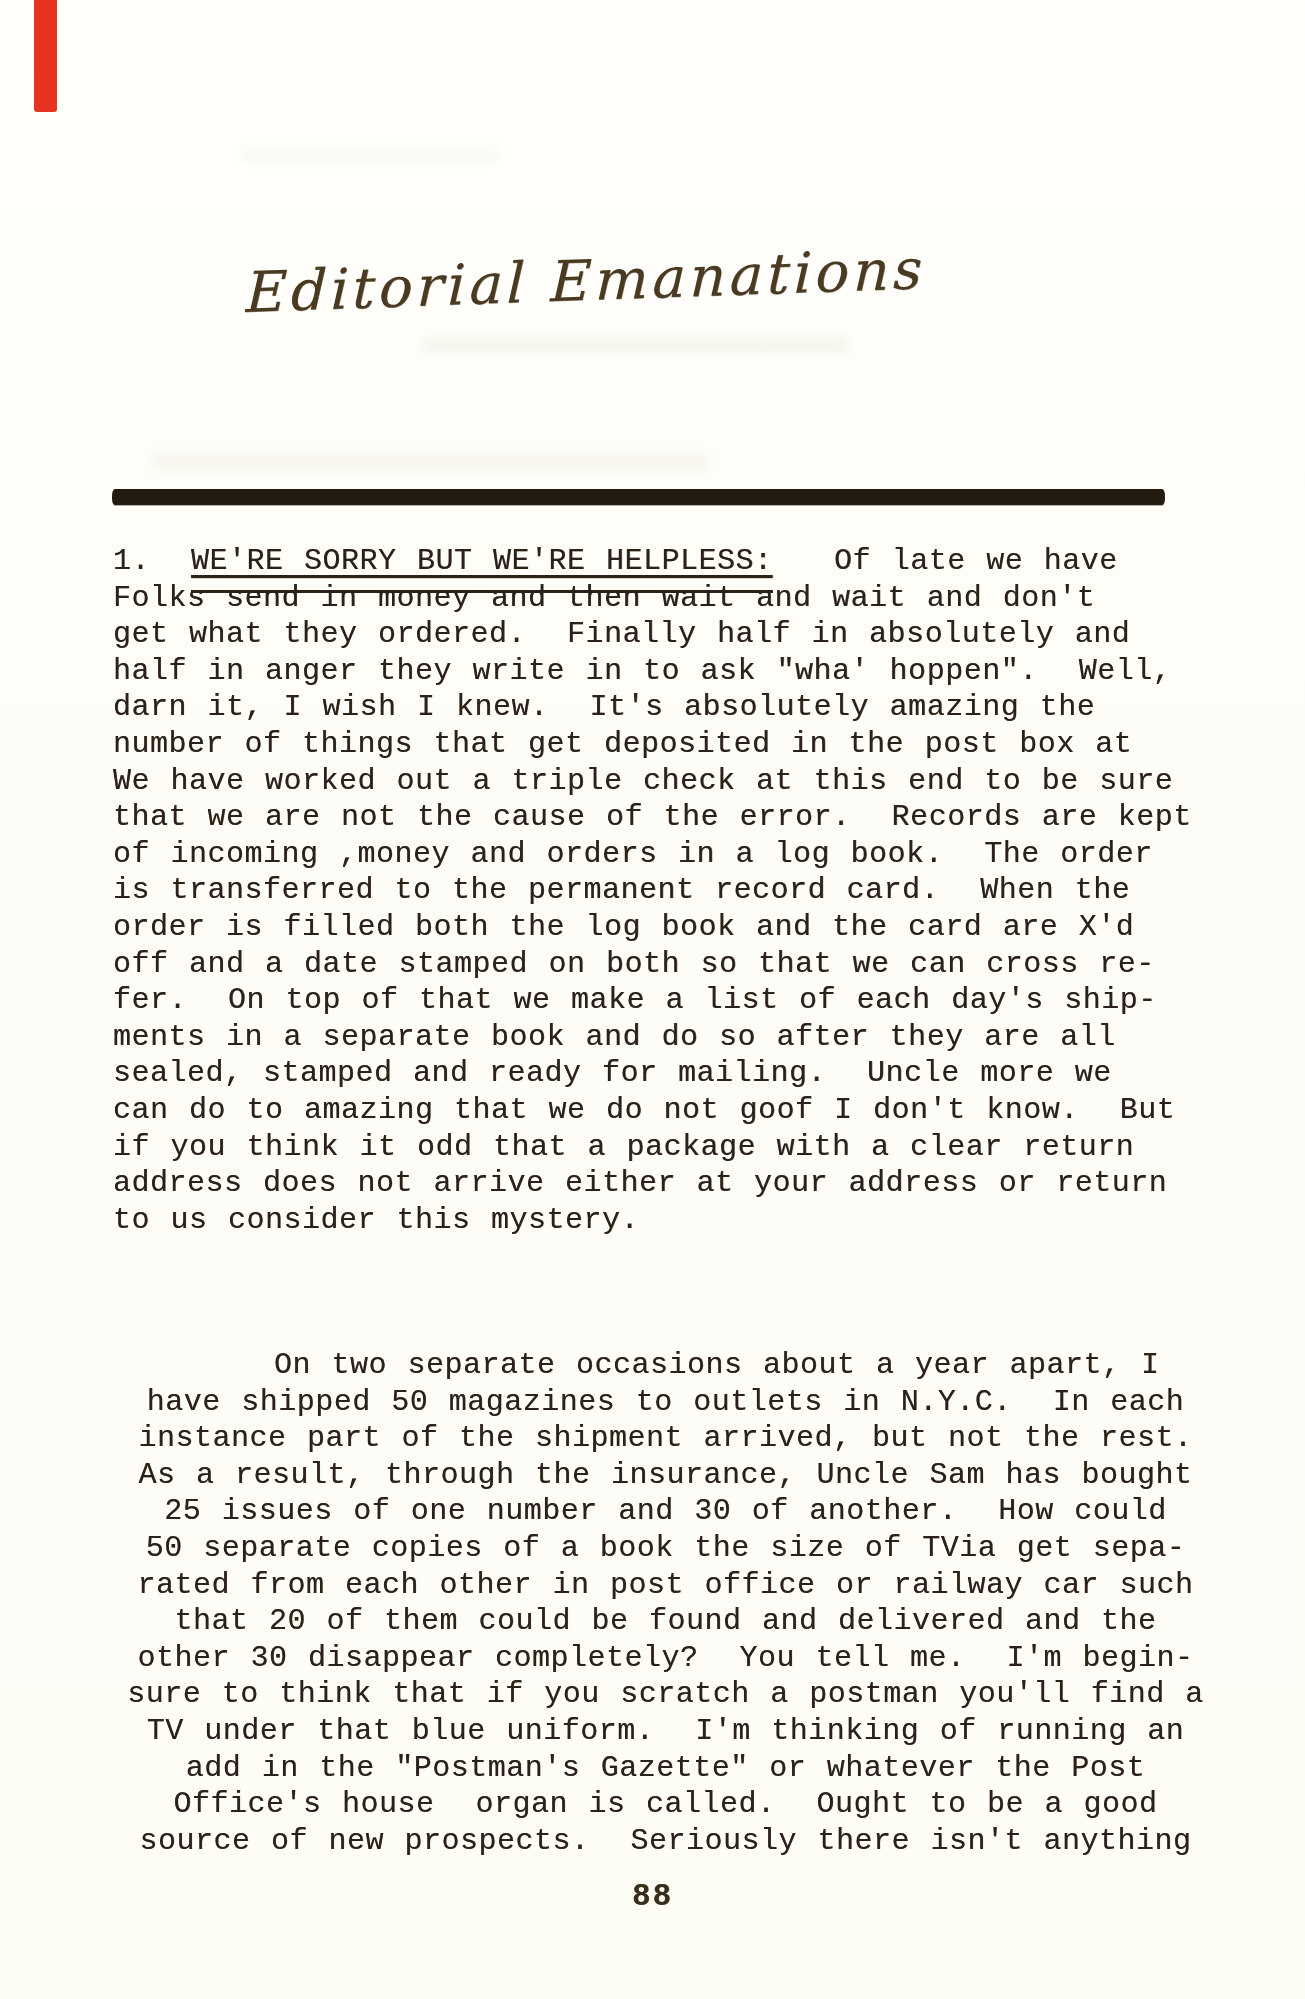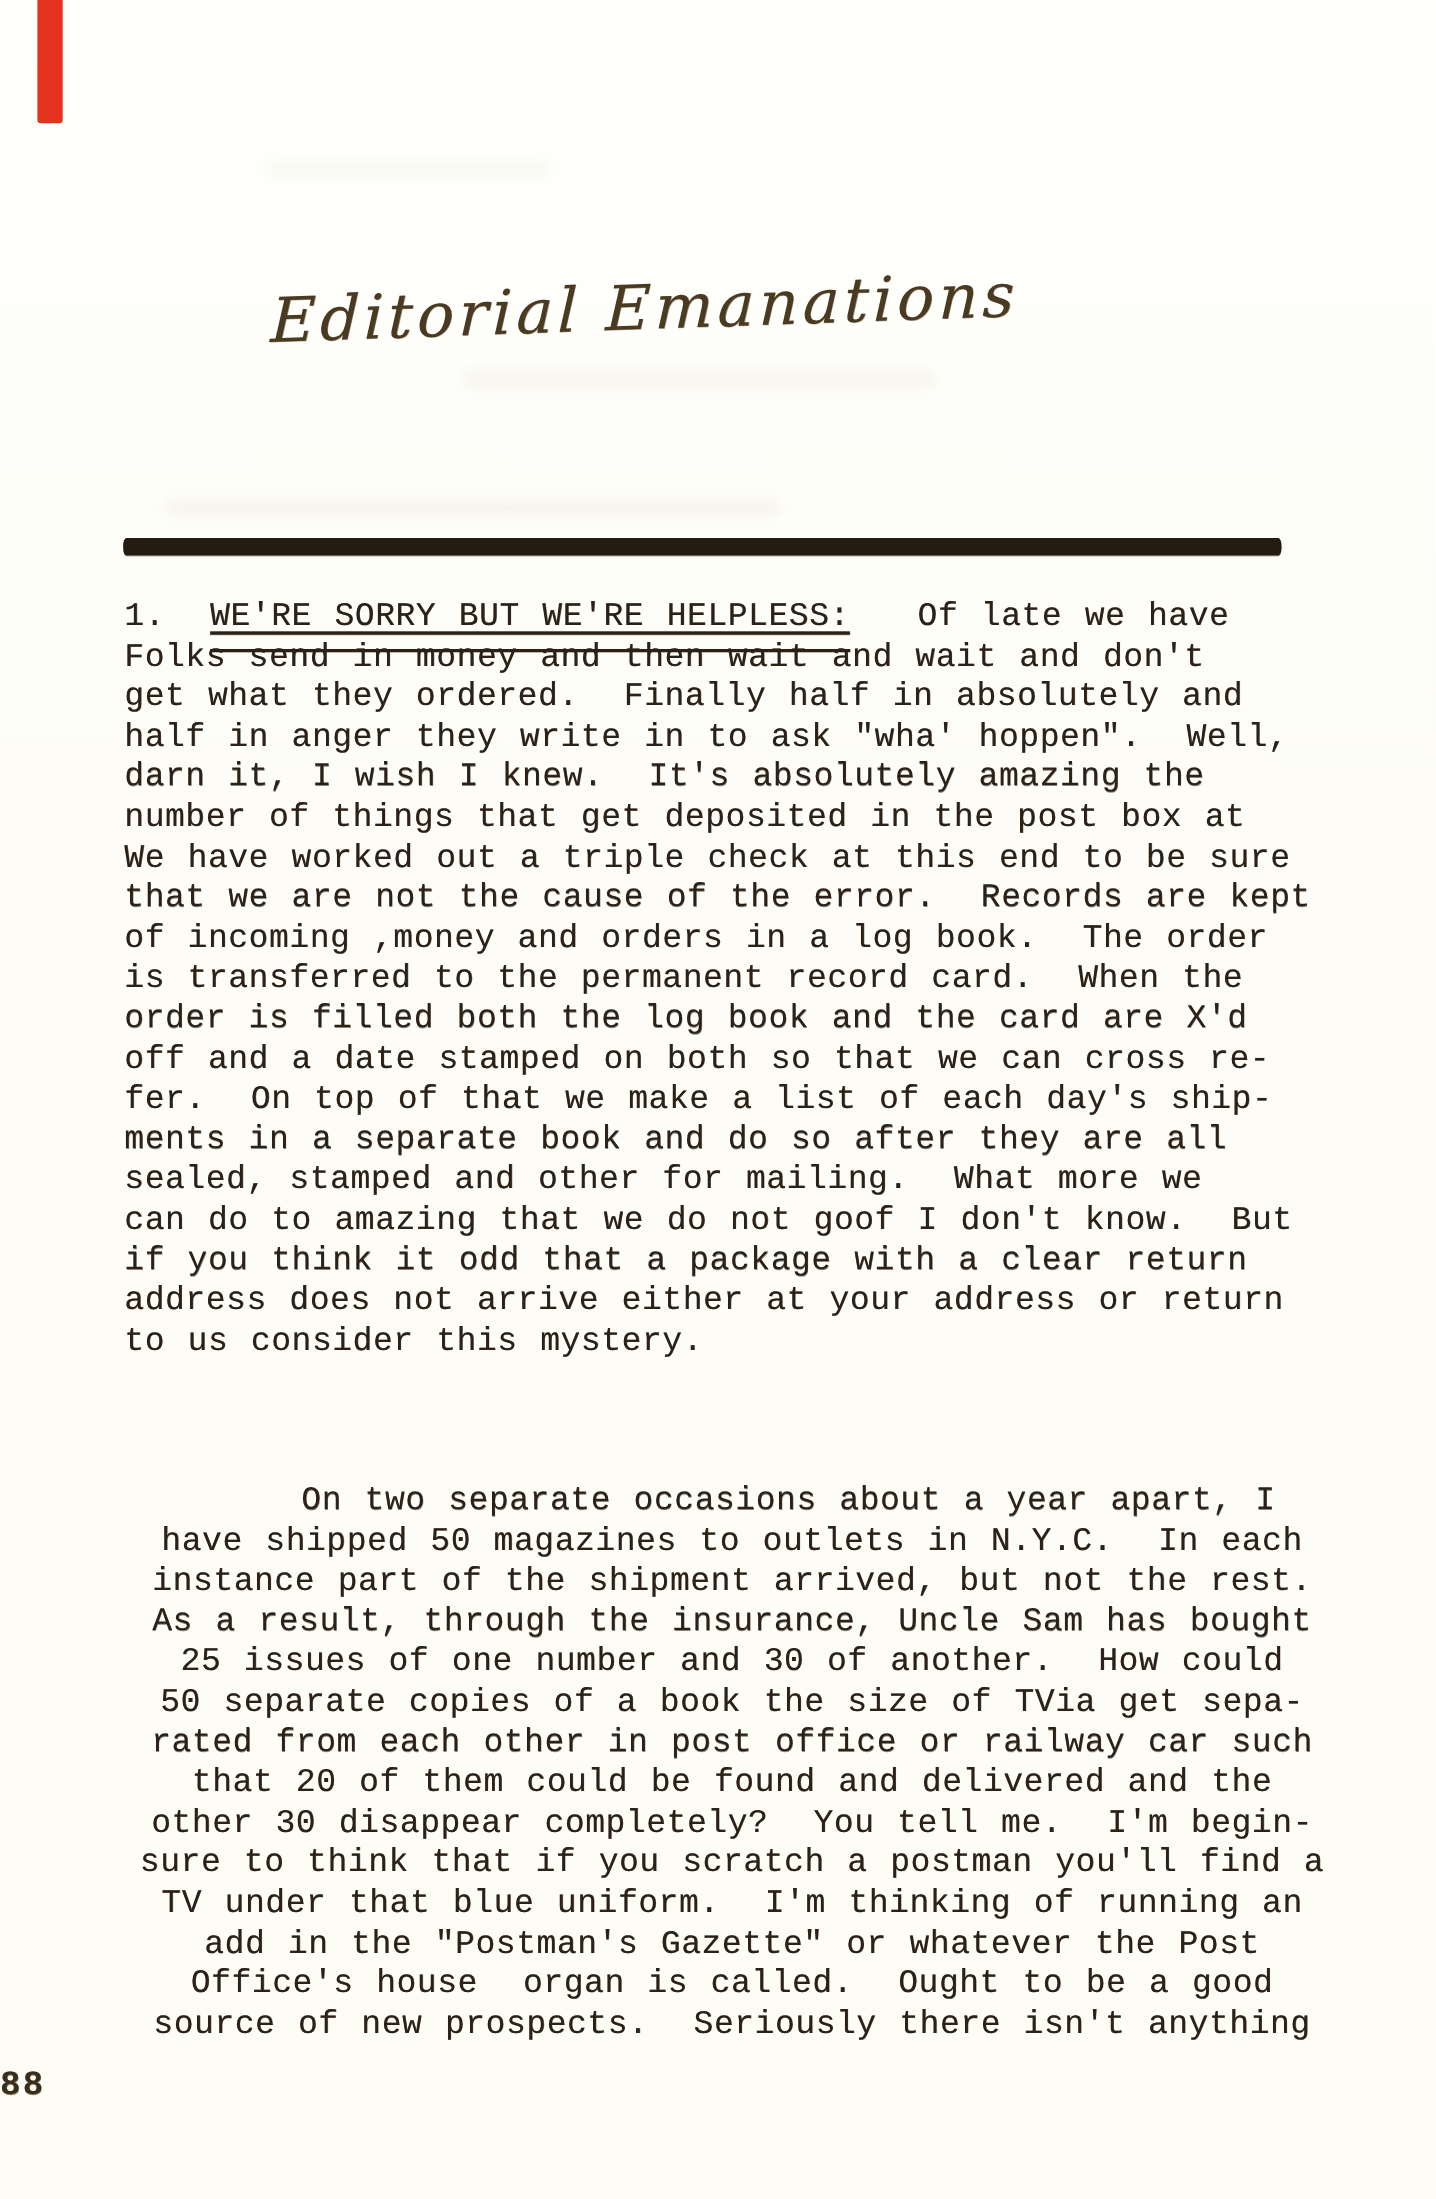--- a/index.html
+++ b/index.html
@@ -81,21 +81,21 @@
     text-decoration: underline;
     text-decoration-thickness: 2.5px;
     text-underline-offset: 6px;
     padding-bottom: 12px;
   }
   .page-number {
     position: absolute;
     left: 0;
     top: 1879px;
     width: 100%;
-    text-align: left;
+    text-align: center;
     font-size: 31px;
     font-weight: bold;
     letter-spacing: 2px;
     color: #3a2e1a;
     text-shadow: 0.4px 0.4px 0.4px rgba(58, 46, 26, 0.6);
   }
 </style>
 </head>
 <body>
 
@@ -120,21 +120,21 @@
         <div class="tline">darn it, I wish I knew.  It's absolutely amazing the</div>
         <div class="tline">number of things that get deposited in the post box at</div>
         <div class="tline">We have worked out a triple check at this end to be sure</div>
         <div class="tline">that we are not the cause of the error.  Records are kept</div>
         <div class="tline">of incoming ,money and orders in a log book.  The order</div>
         <div class="tline">is transferred to the permanent record card.  When the</div>
         <div class="tline">order is filled both the log book and the card are X'd</div>
         <div class="tline">off and a date stamped on both so that we can cross re-</div>
         <div class="tline">fer.  On top of that we make a list of each day's ship-</div>
         <div class="tline">ments in a separate book and do so after they are all</div>
-        <div class="tline">sealed, stamped and other for mailing.  What more we</div>
+        <div class="tline">sealed, stamped and ready for mailing.  Uncle more we</div>
         <div class="tline">can do to amazing that we do not goof I don't know.  But</div>
         <div class="tline">if you think it odd that a package with a clear return</div>
         <div class="tline">address does not arrive either at your address or return</div>
         <div class="tline">to us consider this mystery.</div>
       </div>
   </div>
 
   <div class="body-text p2">
       <div class="tline">     On two separate occasions about a year apart, I</div>
       <div class="tline">have shipped 50 magazines to outlets in N.Y.C.  In each</div>

